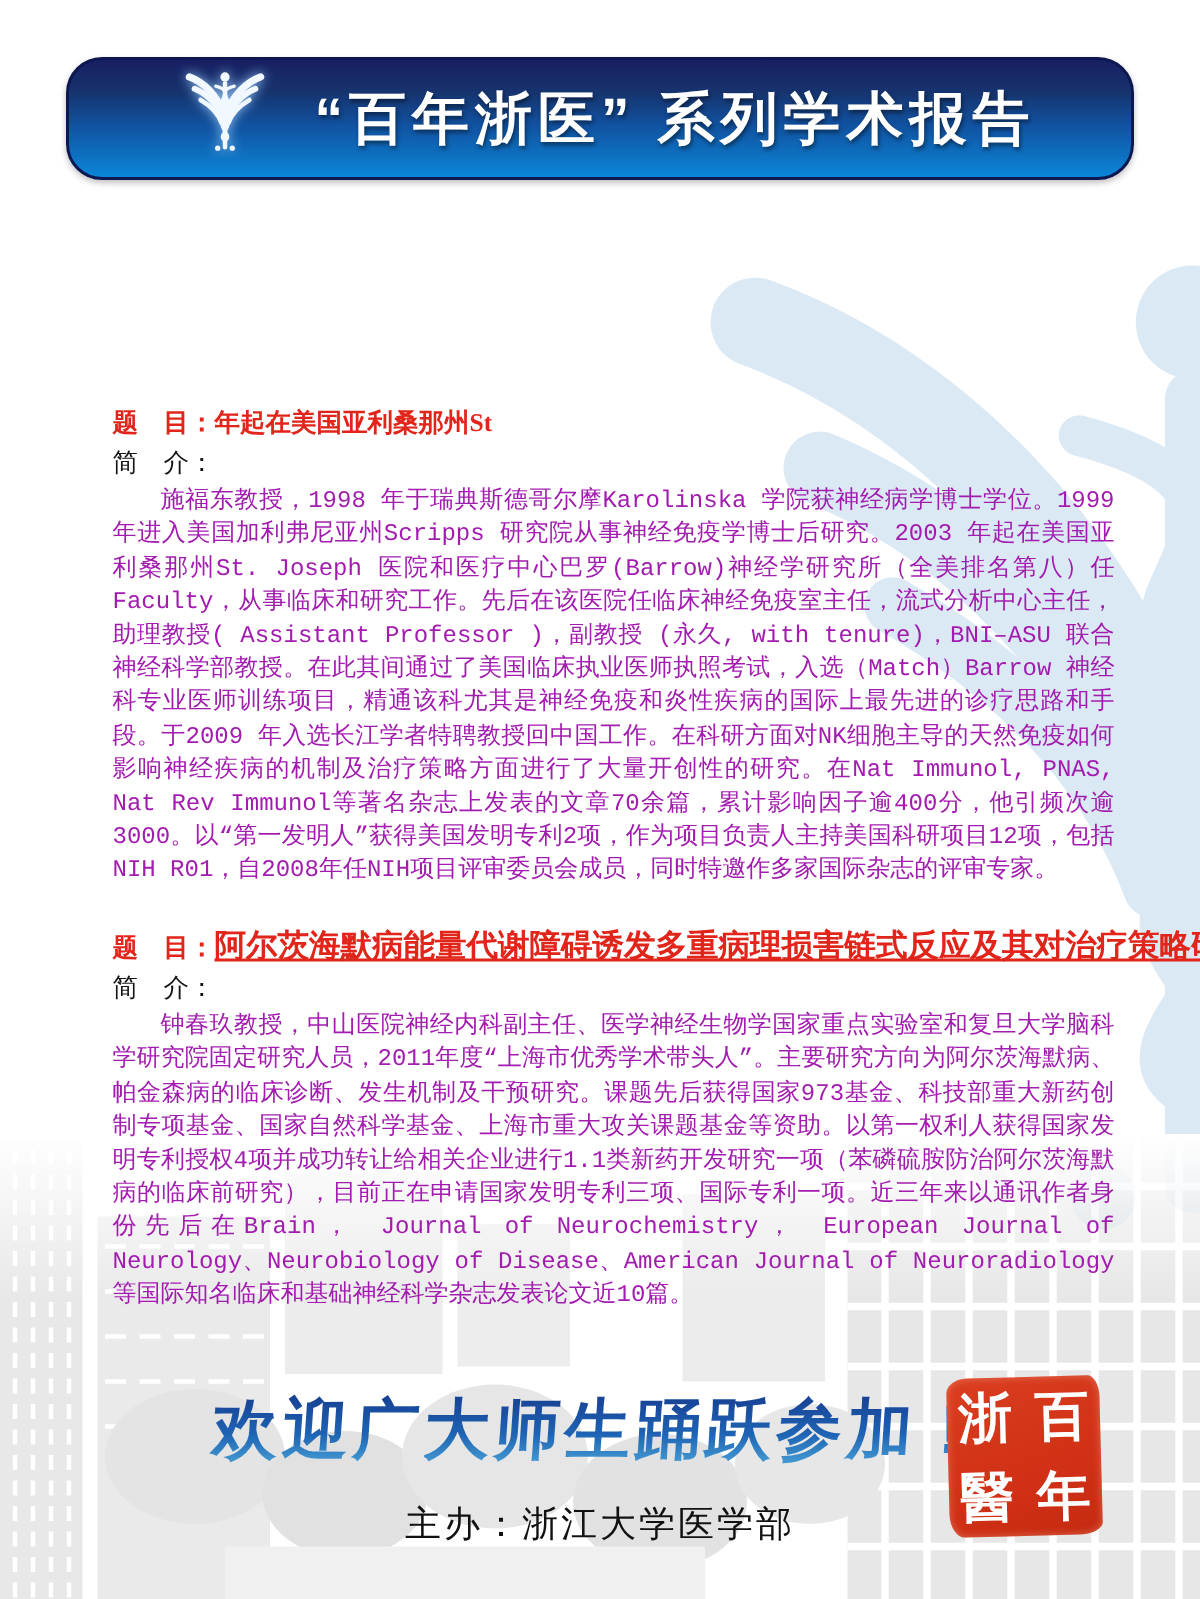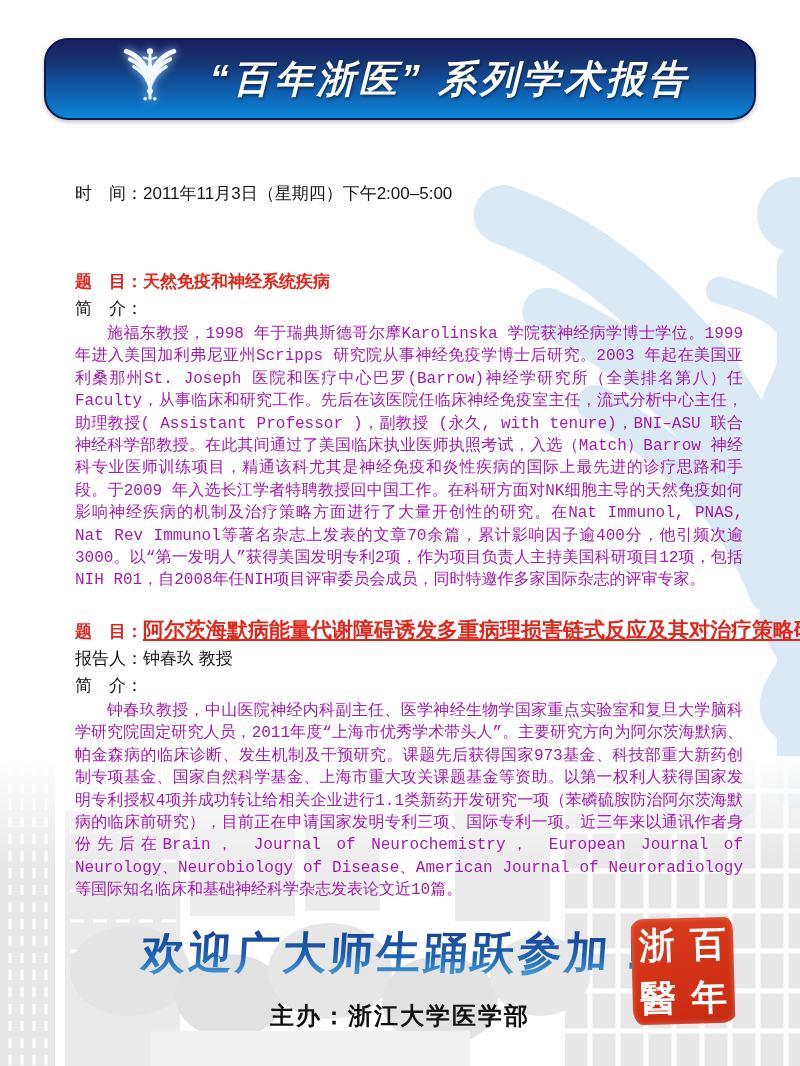--- a/index.html
+++ b/index.html
@@ -60,21 +60,20 @@
   .banner-title {
     flex: 1;
     text-align: center;
     padding-right: 40px;
     color: #ffffff;
     font-size: 38px;
     font-weight: bold;
     letter-spacing: 4px;
     text-shadow: 1px 2px 3px rgba(0,0,0,0.45);
     white-space: nowrap;
-    font-style: italic;
   }
 
   
   .content { position: relative; z-index: 1; }
   .row { line-height: 27px; font-size: 17px; color: #141414; white-space: nowrap; }
   .lbl { color: #141414; }
 
   .info { position: absolute; left: 75px; top: 180px; width: 670px; }
 
   .talk { position: absolute; left: 75px; width: 668px; }
@@ -118,21 +117,21 @@
     z-index: 2;
     white-space: nowrap;
   }
   .organizer {
     position: absolute;
     left: 0;
     top: 1000px;
     width: 800px;
     text-align: center;
     font-family: "Liberation Serif", "DejaVu Serif", serif;
-    font-weight: bold;
+    font-weight: normal;
     font-size: 24px;
     color: #111111;
     letter-spacing: 2px;
     z-index: 2;
   }
   .seal {
     position: absolute;
     left: 632px;
     top: 918px;
     width: 102px;
@@ -242,41 +241,35 @@
   <header class="banner">
     <svg class="logo" viewBox="0 0 120 150" aria-hidden="true">
       <use href="#caduceus" color="#f2f8ff"></use>
     </svg>
     <h1 class="banner-title">“百年浙医” 系列学术报告</h1>
   </header>
 
   <div class="content">
 
     <section class="info">
-      <div class="row">
-        <span class="lbl">时　间：</span><span>2011年11月3日（星期四）下午2:00–5:00</span>
-      </div>
     </section>
 
     <section class="talk talk1">
       <div class="row talk-title">
-        <span class="lbl">题　目：</span><span class="ttl">天然免疫和神经系统疾病</span>
+        <span class="lbl">题　目：</span><span class="ttl">年起在美国亚利桑那州St</span>
       </div>
       <div class="row">
         <span class="lbl">简　介：</span>
       </div>
       <p class="abstract">施福东教授，1998 年于瑞典斯德哥尔摩Karolinska 学院获神经病学博士学位。1999 年进入美国加利弗尼亚州Scripps 研究院从事神经免疫学博士后研究。2003 年起在美国亚利桑那州St. Joseph 医院和医疗中心巴罗(Barrow)神经学研究所（全美排名第八）任 Faculty，从事临床和研究工作。先后在该医院任临床神经免疫室主任，流式分析中心主任，助理教授( Assistant Professor )，副教授 (永久, with tenure)，BNI–ASU 联合神经科学部教授。在此其间通过了美国临床执业医师执照考试，入选（Match）Barrow 神经科专业医师训练项目，精通该科尤其是神经免疫和炎性疾病的国际上最先进的诊疗思路和手段。于2009 年入选长江学者特聘教授回中国工作。在科研方面对NK细胞主导的天然免疫如何影响神经疾病的机制及治疗策略方面进行了大量开创性的研究。在Nat Immunol, PNAS, Nat Rev Immunol等著名杂志上发表的文章70余篇，累计影响因子逾400分，他引频次逾3000。以“第一发明人”获得美国发明专利2项，作为项目负责人主持美国科研项目12项，包括NIH R01，自2008年任NIH项目评审委员会成员，同时特邀作多家国际杂志的评审专家。</p>
     </section>
 
     <section class="talk talk2">
       <div class="row talk-title">
         <span class="lbl">题　目：</span><span class="ttl">阿尔茨海默病能量代谢障碍诱发多重病理损害链式反应及其对治疗策略研究的启示</span>
-      </div>
-      <div class="row">
-        <span class="lbl">报告人：</span><span>钟春玖 教授</span>
       </div>
       <div class="row">
         <span class="lbl">简　介：</span>
       </div>
       <p class="abstract">钟春玖教授，中山医院神经内科副主任、医学神经生物学国家重点实验室和复旦大学脑科学研究院固定研究人员，2011年度“上海市优秀学术带头人”。主要研究方向为阿尔茨海默病、帕金森病的临床诊断、发生机制及干预研究。课题先后获得国家973基金、科技部重大新药创制专项基金、国家自然科学基金、上海市重大攻关课题基金等资助。以第一权利人获得国家发明专利授权4项并成功转让给相关企业进行1.1类新药开发研究一项（苯磷硫胺防治阿尔茨海默病的临床前研究），目前正在申请国家发明专利三项、国际专利一项。近三年来以通讯作者身份先后在Brain， Journal of Neurochemistry， European Journal of Neurology、Neurobiology of Disease、American Journal of Neuroradiology等国际知名临床和基础神经科学杂志发表论文近10篇。</p>
     </section>
   </div>
 
   <div class="welcome">欢迎广大师生踊跃参加！</div>
   <div class="organizer">主办：浙江大学医学部</div>

